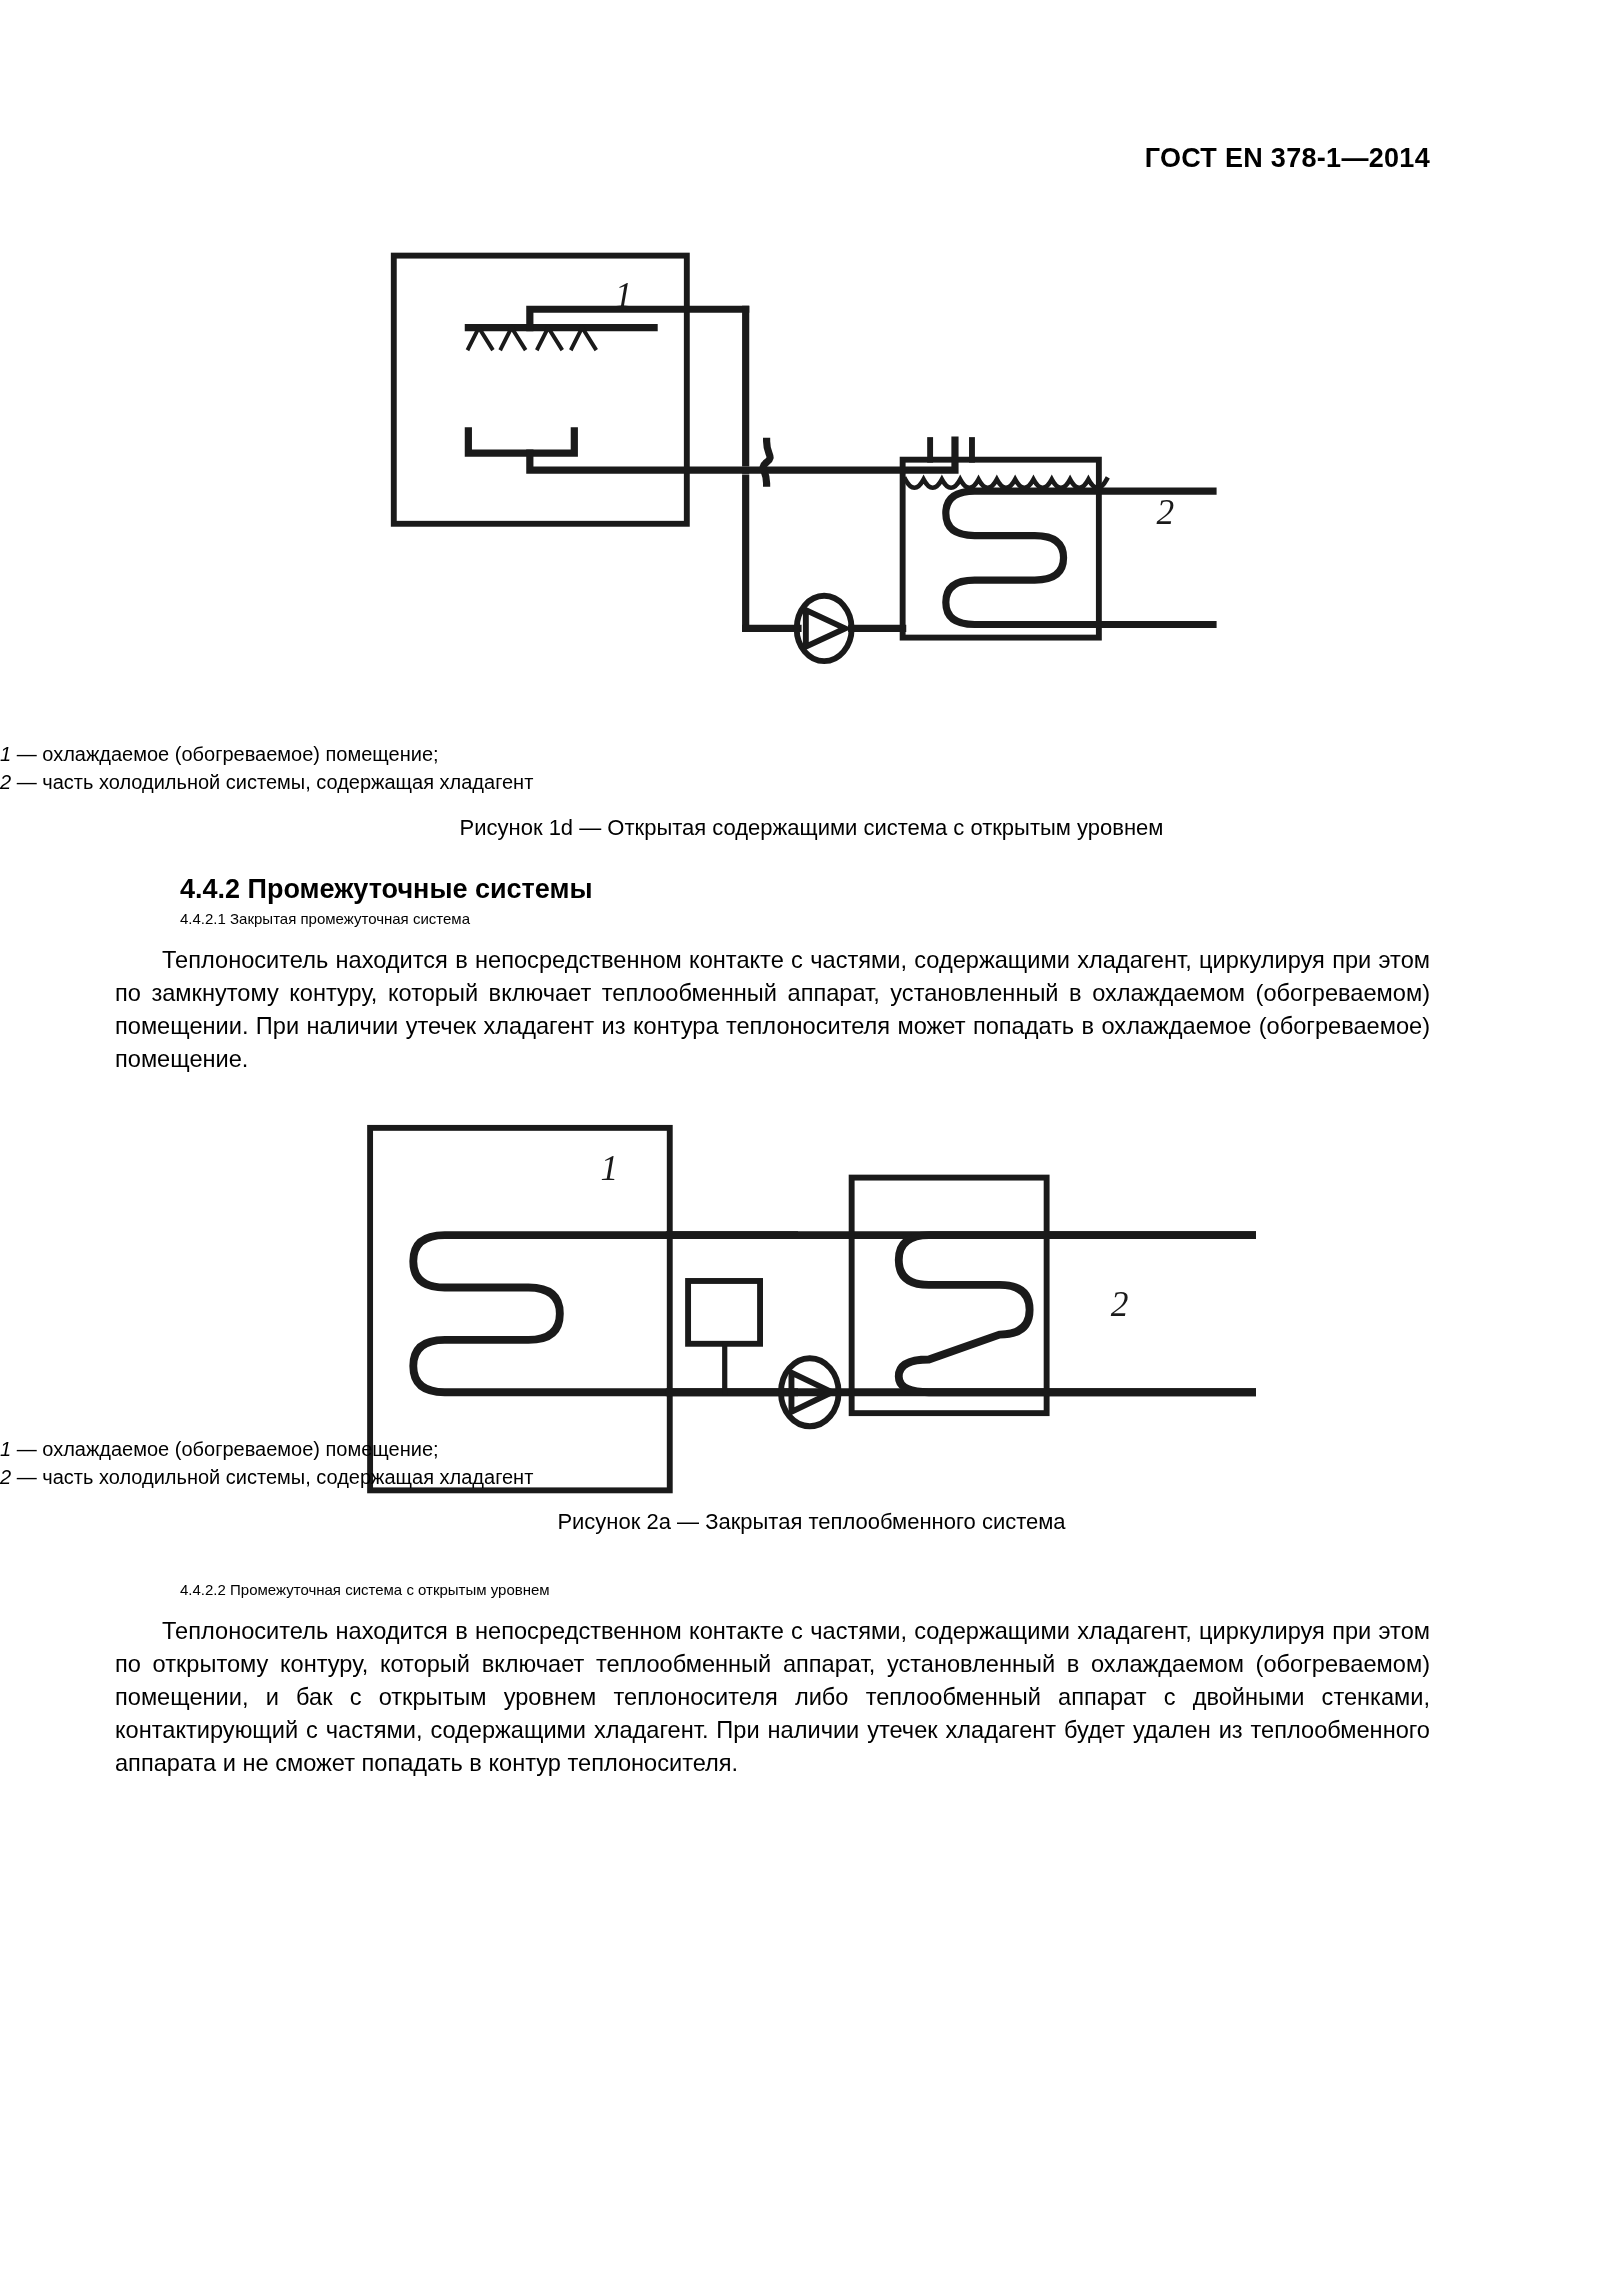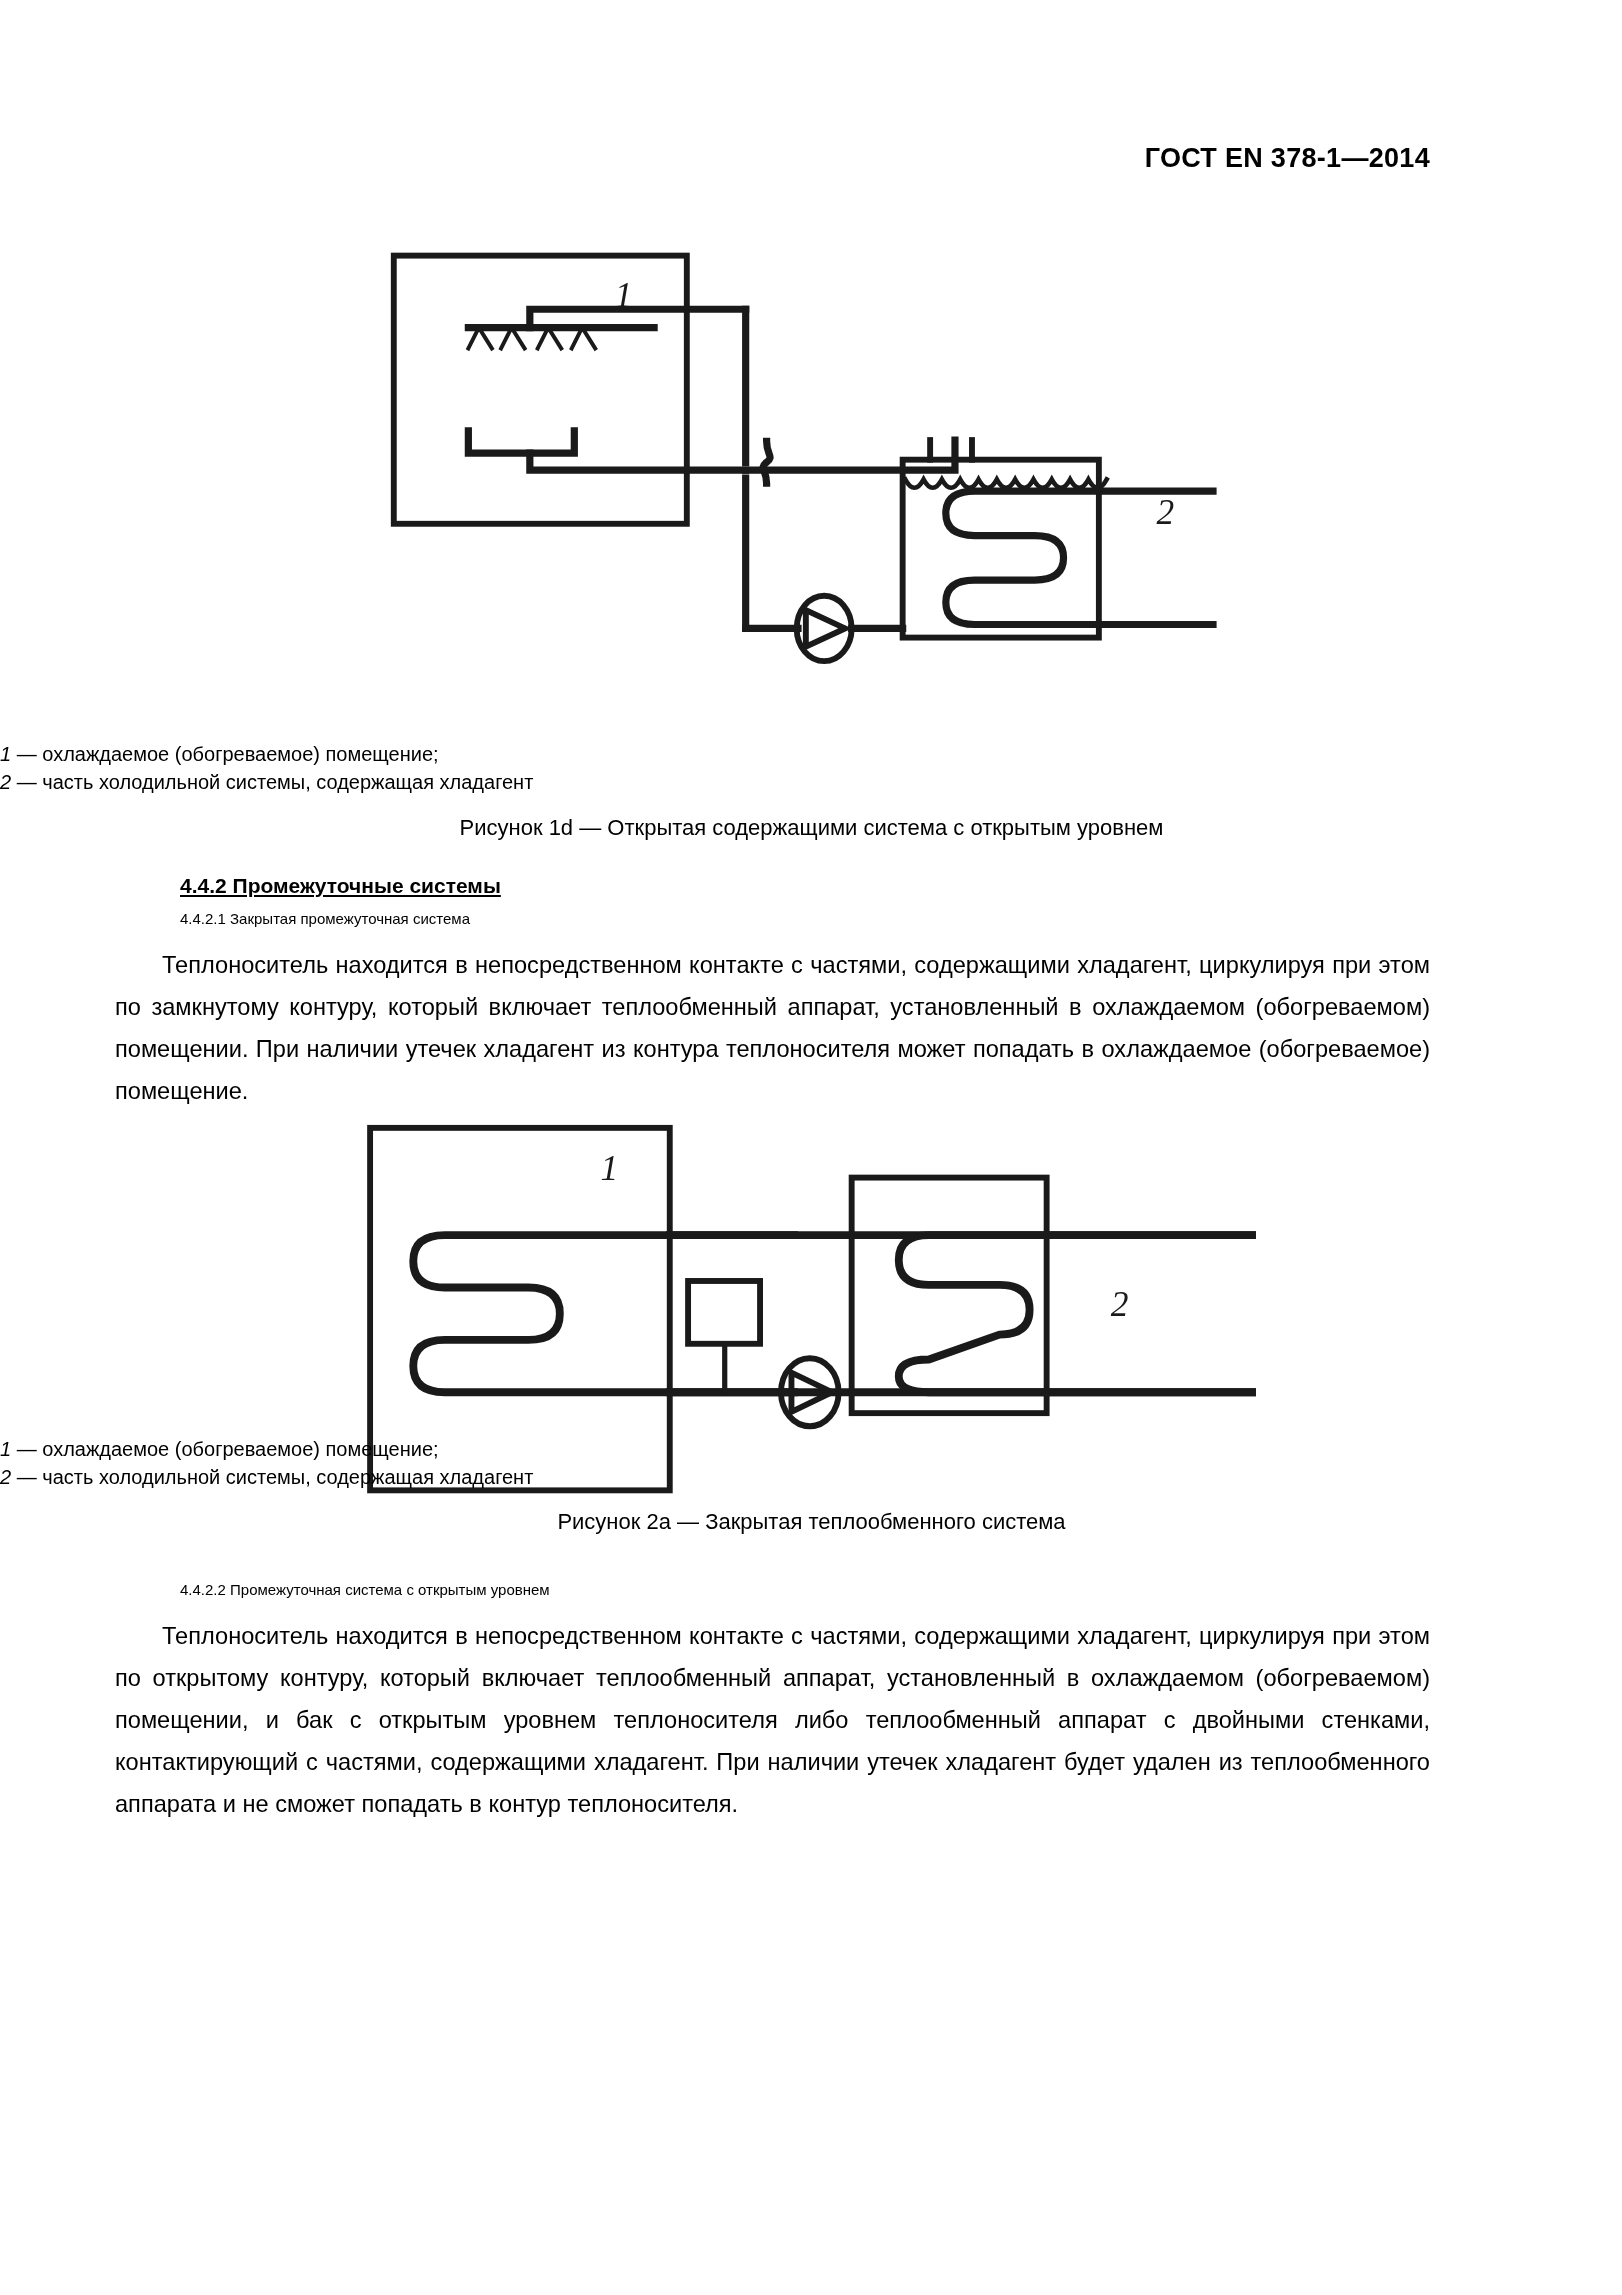--- a/index.html
+++ b/index.html
@@ -49,37 +49,36 @@
     left: 0;
     width: 1623px;
     text-align: center;
     font-size: 22px;
     white-space: nowrap;
   }
 
   
   .heading-bold {
     position: absolute;
-    font-size: 21px;
+    font-size: 27px;
     font-weight: bold;
     white-space: nowrap;
-    text-decoration: underline;
   }
   .heading-plain {
     position: absolute;
     font-size: 15px;
     font-weight: normal;
     white-space: nowrap;
   }
   .para {
     position: absolute;
     left: 115px;
     width: 1315px;
     font-size: 23.6px;
-    line-height: 42px;
+    line-height: 33px;
     text-align: justify;
     text-justify: inter-word;
     text-indent: 47px;
     hyphens: manual;
   }
 
   
   .page-number {
     position: absolute;
     left: 1387px;

